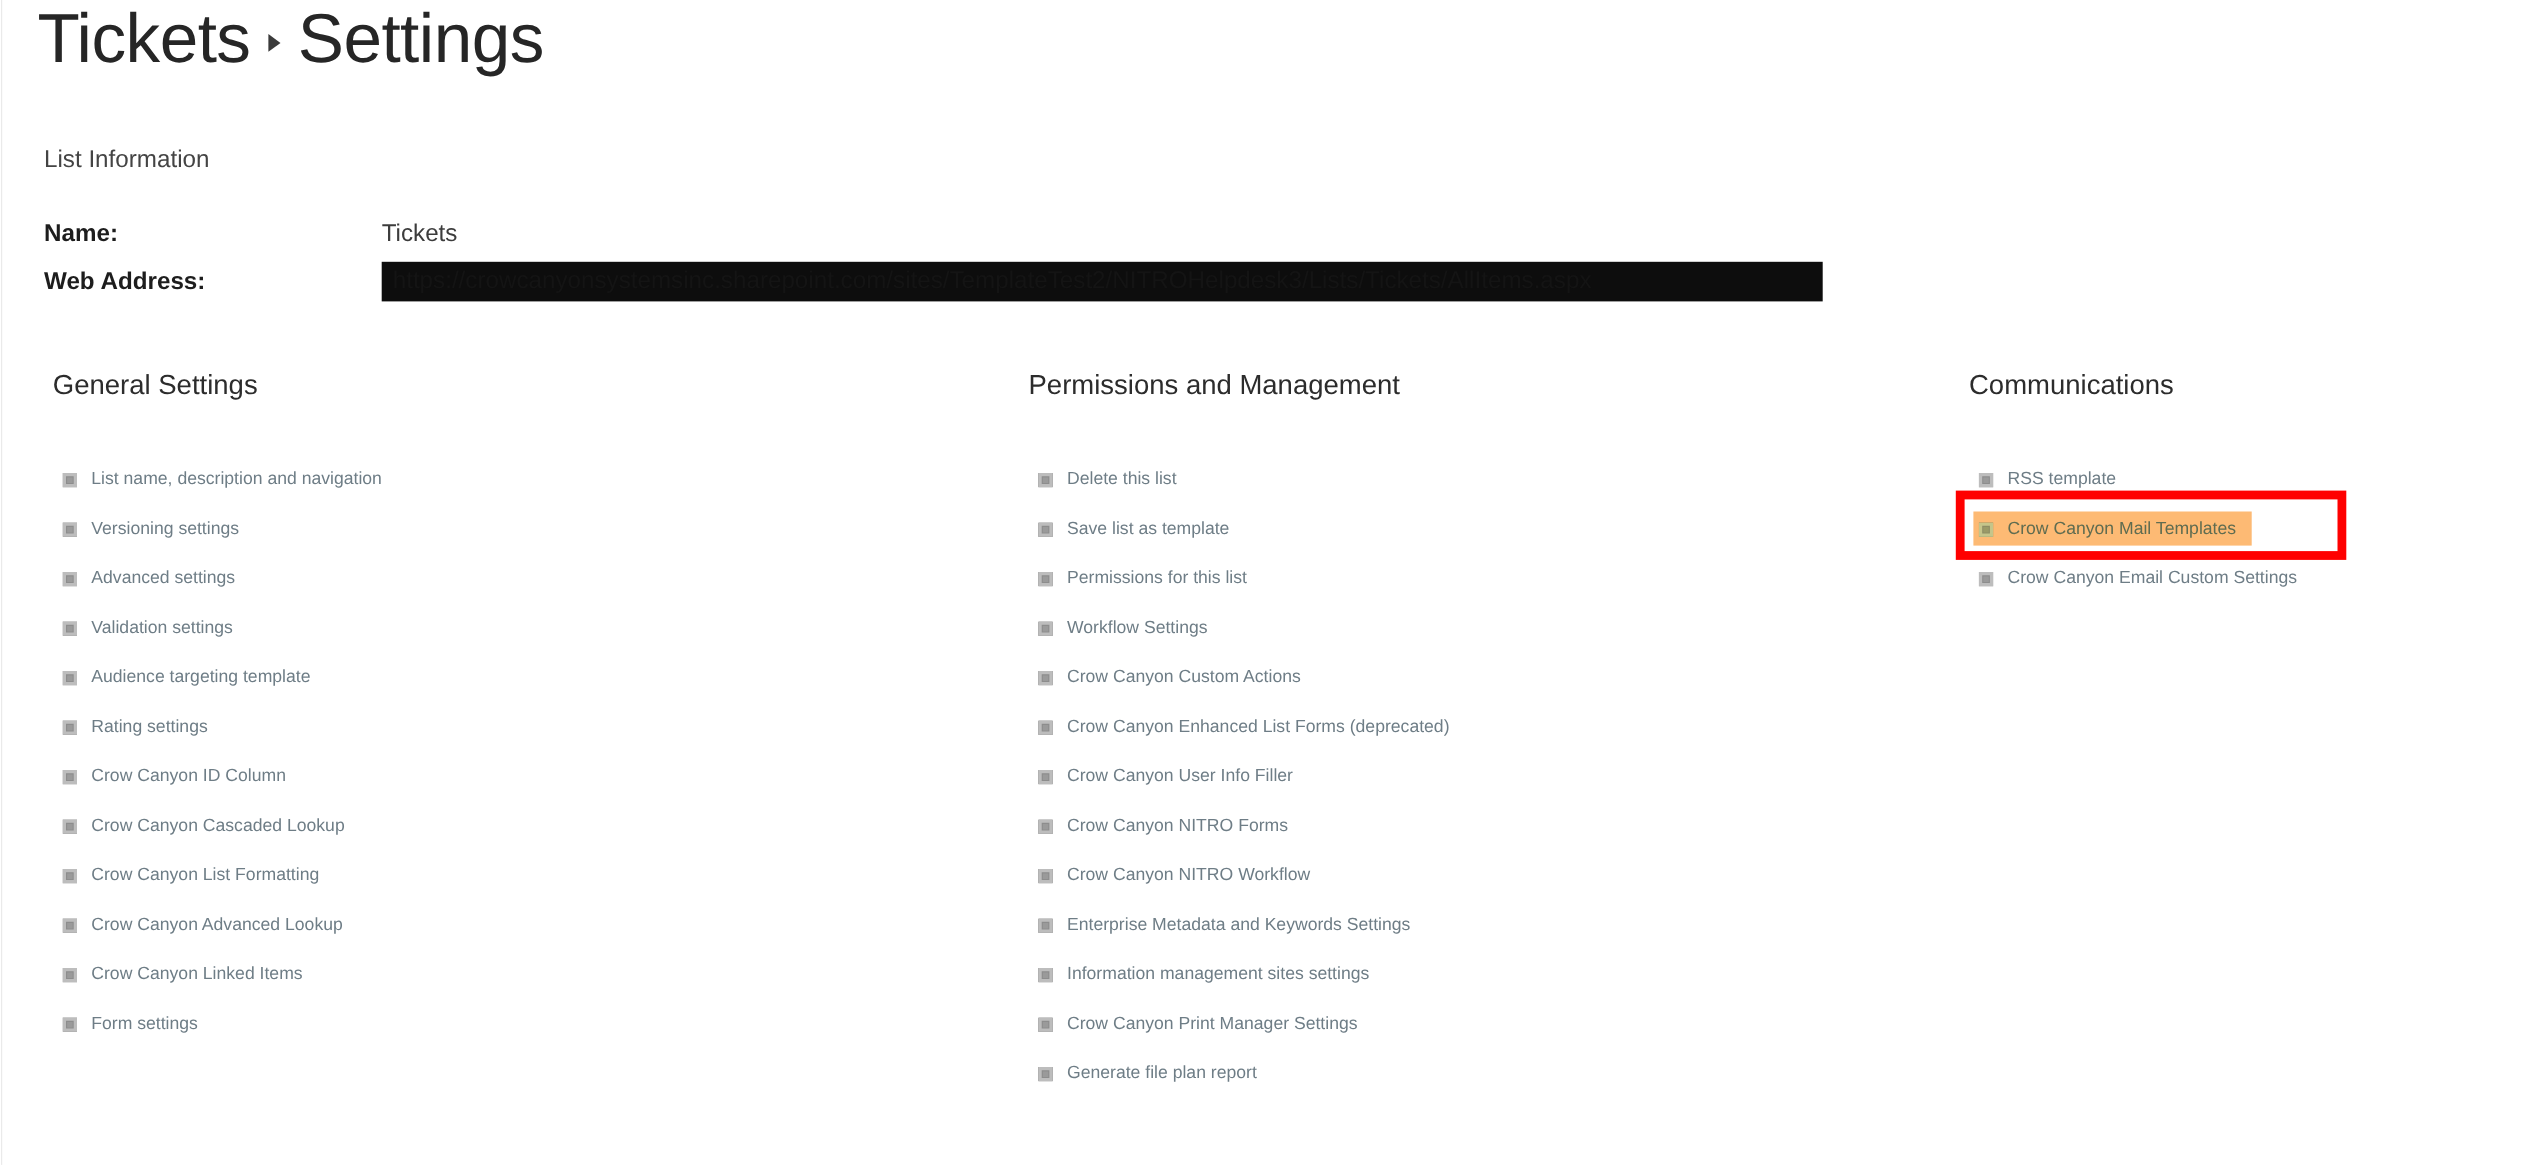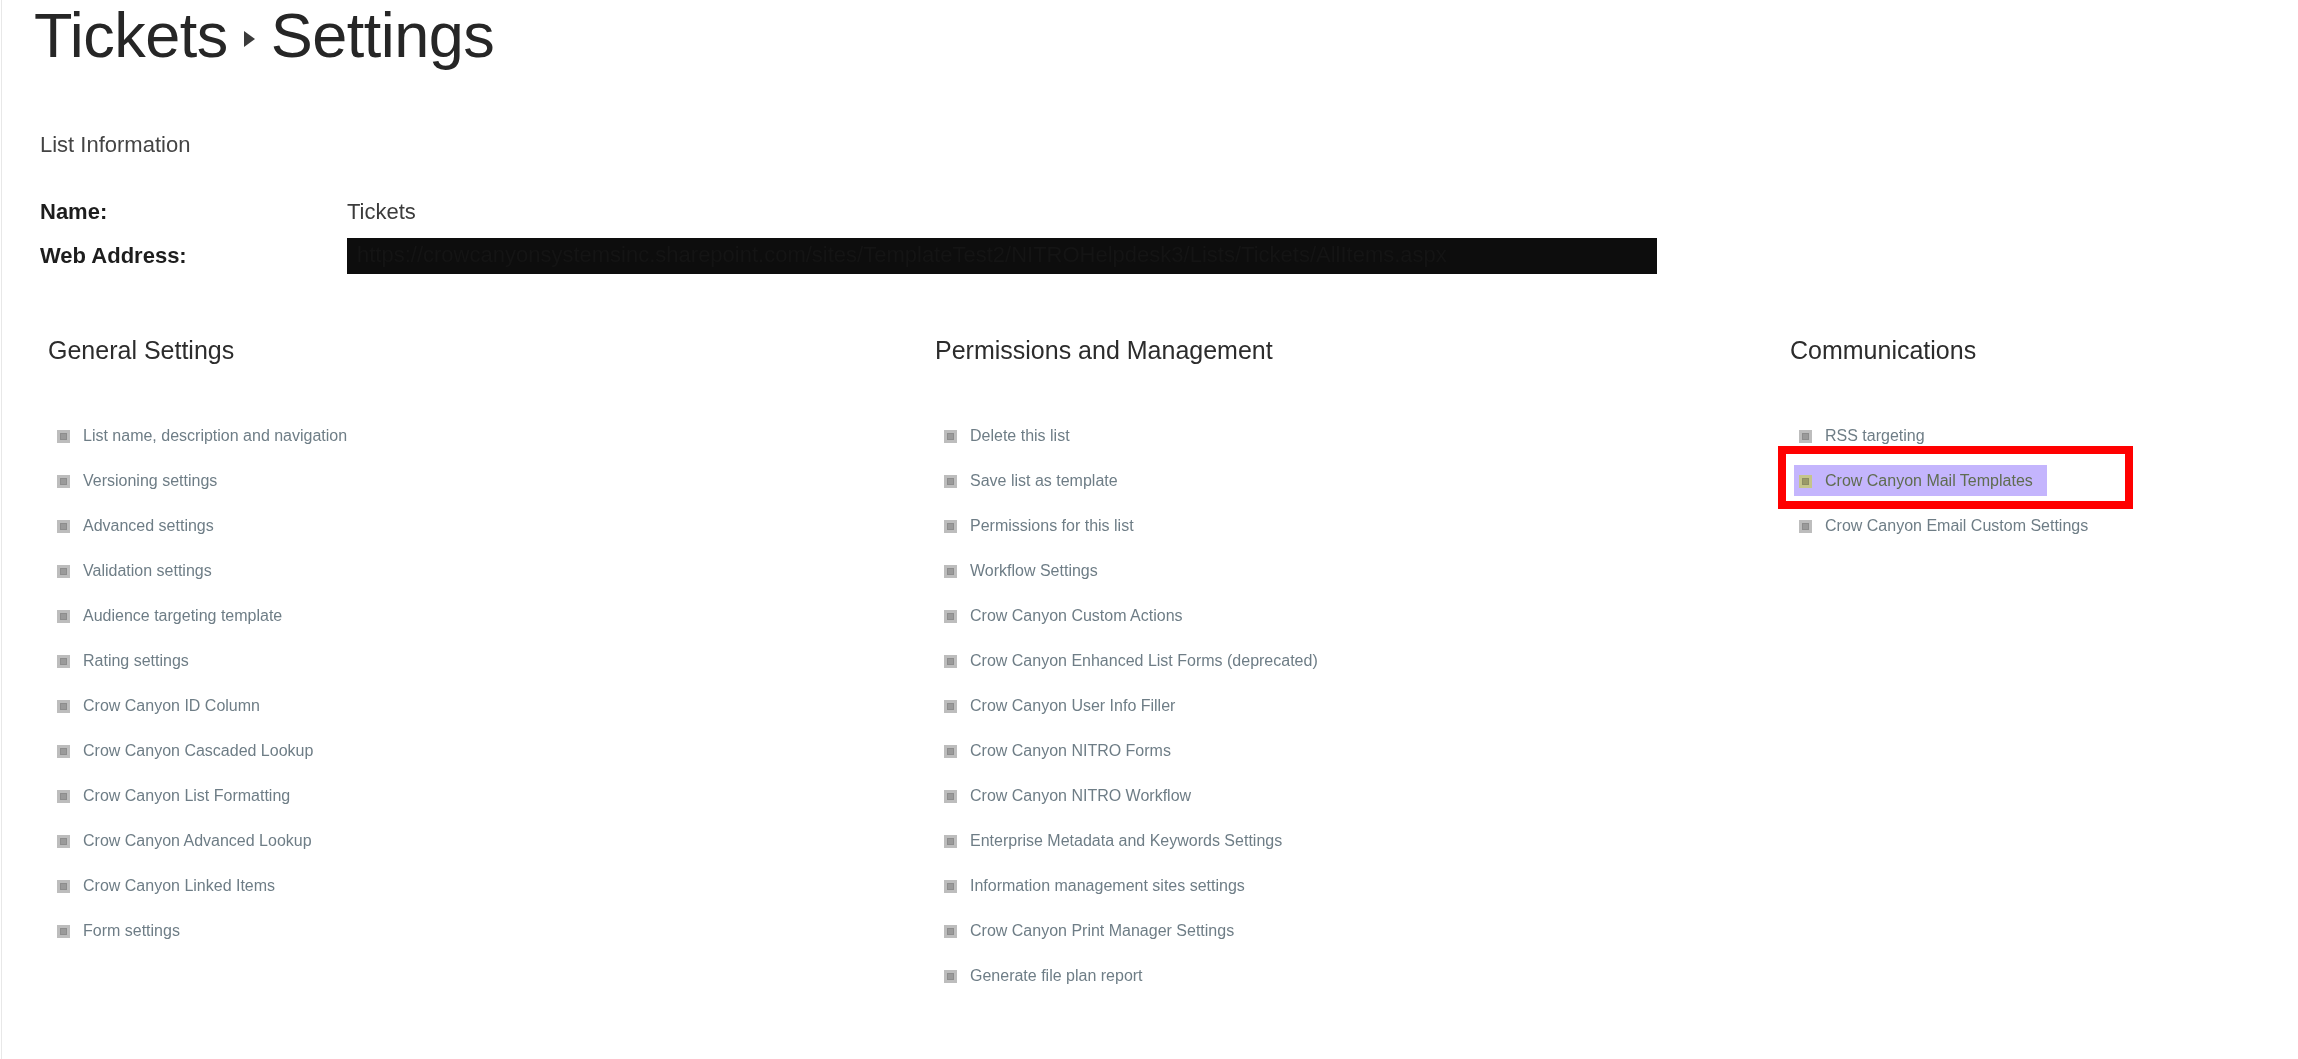--- a/index.html
+++ b/index.html
@@ -155,21 +155,21 @@
     cursor: pointer;
   }
 
   
   .link-item.is-highlighted {
     position: relative;
   }
   .link-item.is-highlighted .highlight-wrap {
     display: inline-flex;
     align-items: center;
-    background: #c4b5fd;
+    background: #fdba74;
     padding: 6px 14px 6px 5px;
     margin-left: -5px;
   }
   .link-item.is-highlighted .link-text {
     color: #5f6c50;
   }
   .link-item.is-highlighted .bullet-icon {
     background: #9a9a67;
     box-shadow: inset 0 0 0 3px #c5c58a, inset 0 0 0 4px #8d8d64;
   }
@@ -322,21 +322,21 @@
         <span class="link-text">Generate file plan report</span>
       </li>
     </ul>
   </div>
 
   <div class="column col-communications">
     <div class="column-heading">Communications</div>
     <ul class="link-list">
       <li class="link-item">
         <span class="bullet-icon"></span>
-        <span class="link-text">RSS targeting</span>
+        <span class="link-text">RSS template</span>
       </li>
       <li class="link-item is-highlighted">
         <span class="highlight-wrap">
           <span class="bullet-icon"></span>
           <span class="link-text">Crow Canyon Mail Templates</span>
         </span>
         <span class="red-annotation-box"></span>
       </li>
       <li class="link-item">
         <span class="bullet-icon"></span>

